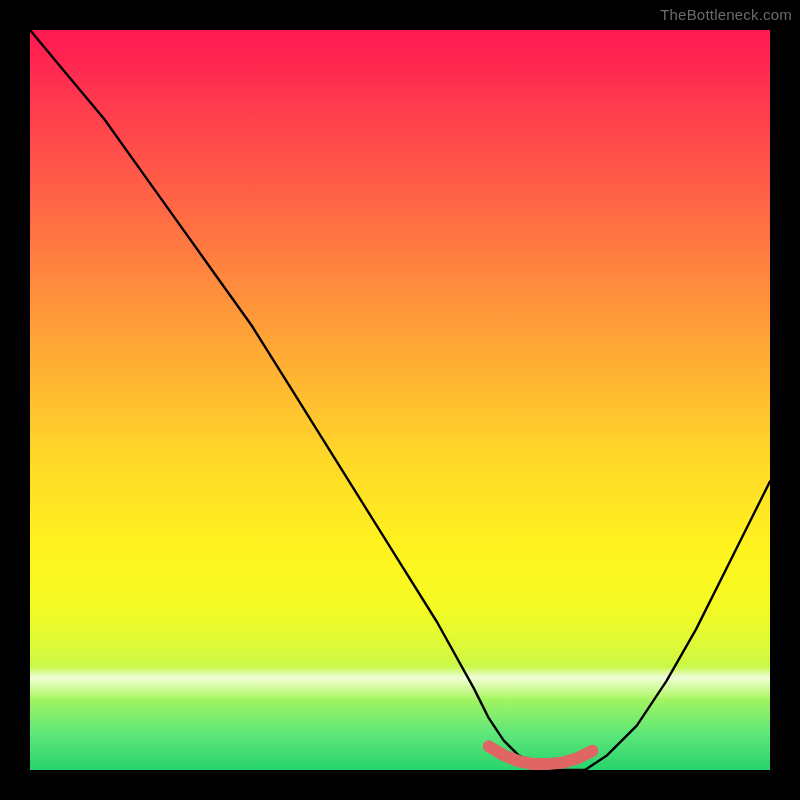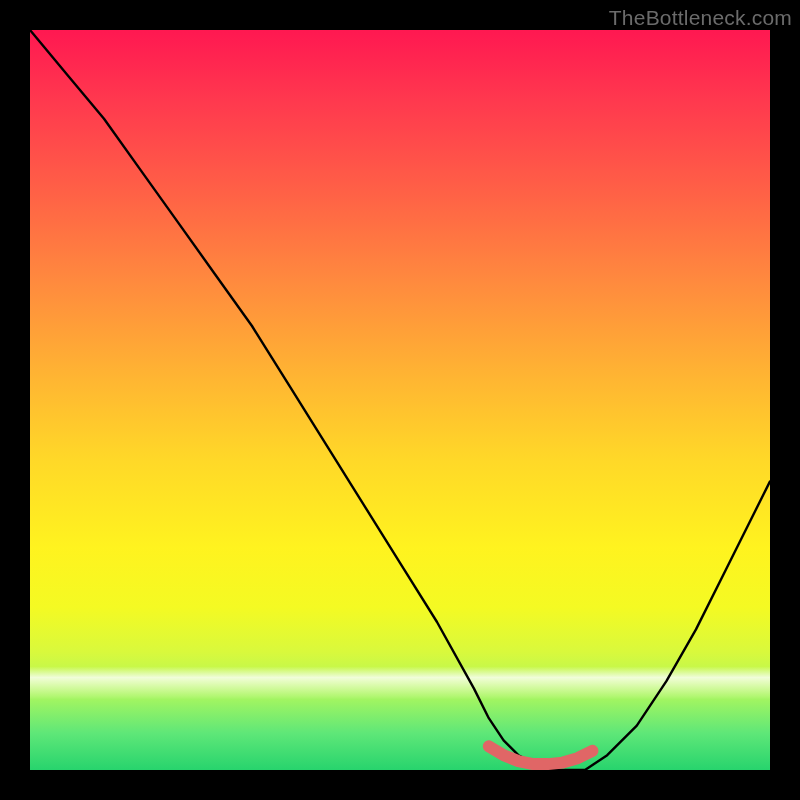--- a/index.html
+++ b/index.html
@@ -51,21 +51,21 @@
   svg.curve {
     position: absolute;
     left: 0; top: 0; width: 100%; height: 100%;
     overflow: visible;
   }
   .watermark {
     position: absolute;
     top: 6px;
     right: 8px;
     color: #6b6b6b;
-    font-size: 21px;
+    font-size: 15px;
     letter-spacing: 0.2px;
   }
 </style>
 </head>
 <body>
 
 <div class="frame">
   <div class="watermark">TheBottleneck.com</div>
   <div class="plot">
     <div class="gradient-bg"></div>

